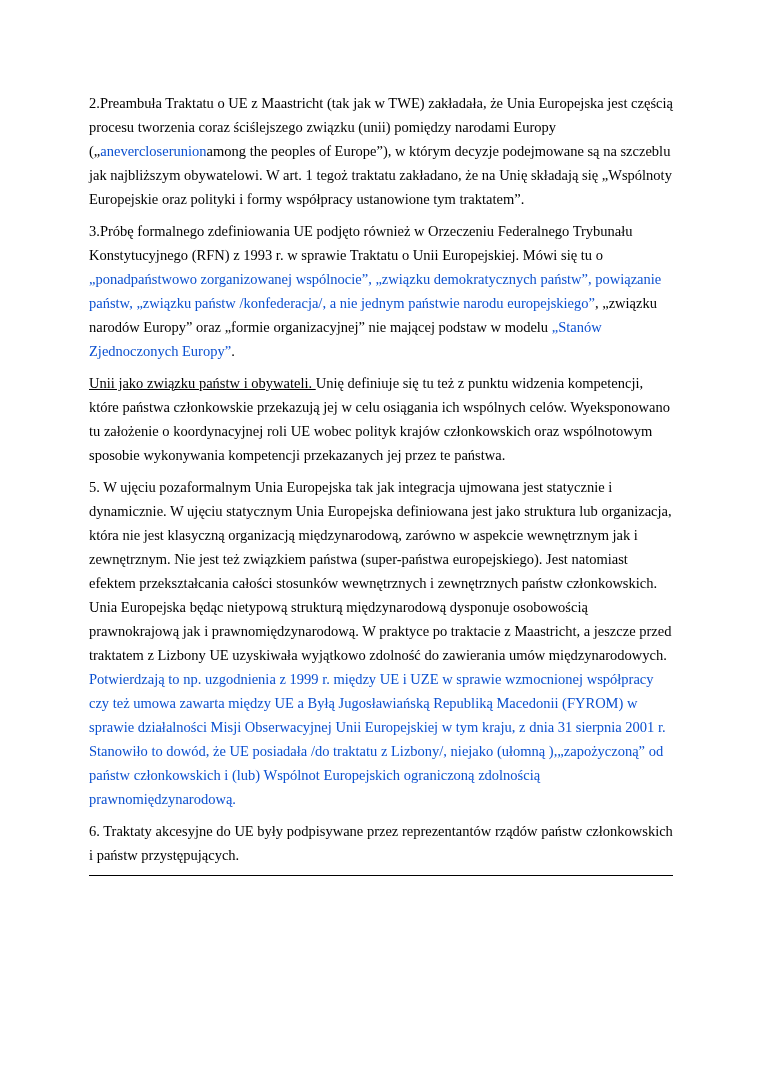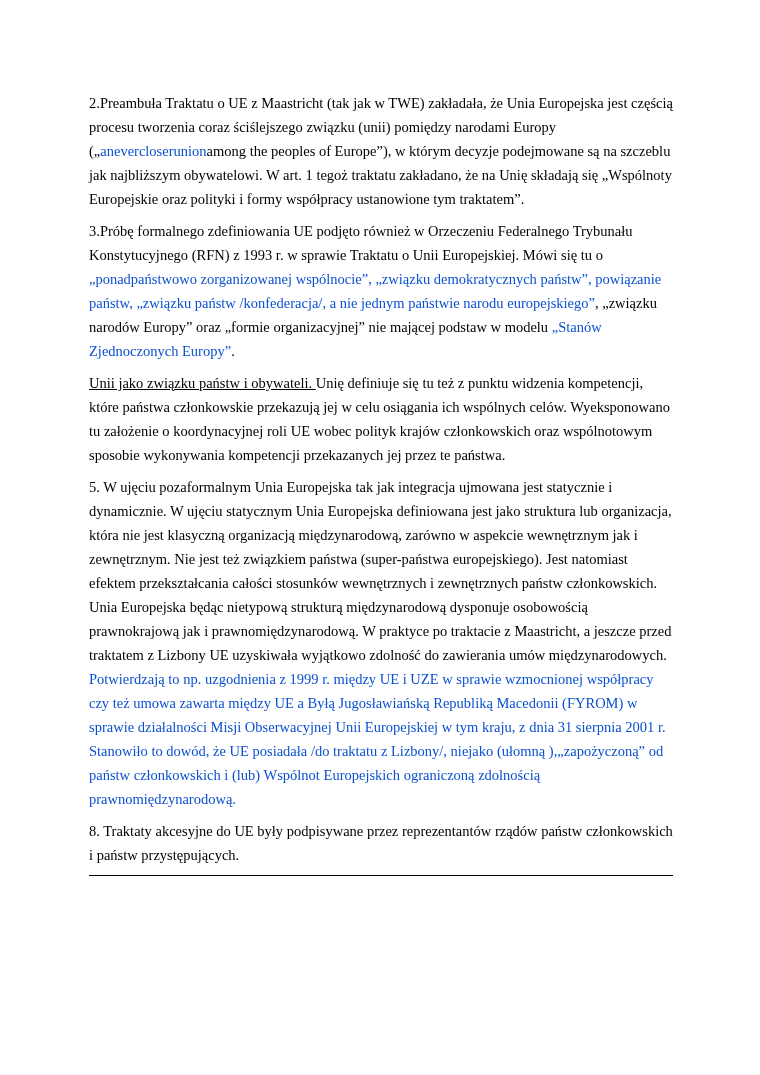--- a/index.html
+++ b/index.html
@@ -59,17 +59,17 @@
 </head>
 <body>
 
 <div class="page">
   <div class="content">
     <div>
         <p class="para"><span class="run run-normal">2.Preambuła Traktatu o UE z Maastricht (tak jak w TWE) zakładała, że Unia Europejska jest częścią procesu tworzenia coraz ściślejszego związku (unii) pomiędzy narodami Europy</span><br><span class="run run-normal">(„</span><span class="run run-link">anevercloserunion</span><span class="run run-normal">among the peoples of Europe”), w którym decyzje podejmowane są na szczeblu jak najbliższym obywatelowi. W art. 1 tegoż traktatu zakładano, że na Unię składają się „Wspólnoty Europejskie oraz polityki i formy współpracy ustanowione tym traktatem”.</span></p>
         <p class="para"><span class="run run-normal">3.Próbę formalnego zdefiniowania UE podjęto również w Orzeczeniu Federalnego Trybunału Konstytucyjnego (RFN) z 1993 r. w sprawie Traktatu o Unii Europejskiej. Mówi się tu o </span><span class="run run-link">„ponadpaństwowo zorganizowanej wspólnocie”, „związku demokratycznych państw”, powiązanie państw, „związku państw /konfederacja/, a nie jednym państwie narodu europejskiego”</span><span class="run run-normal">, „związku narodów Europy” oraz „formie organizacyjnej” nie mającej podstaw w modelu </span><span class="run run-link">„Stanów Zjednoczonych Europy”</span><span class="run run-normal">.</span></p>
         <p class="para"><span class="run run-underline">Unii jako związku państw i obywateli. </span><span class="run run-normal">Unię definiuje się tu też z punktu widzenia kompetencji, które państwa członkowskie przekazują jej w celu osiągania ich wspólnych celów. Wyeksponowano tu założenie o koordynacyjnej roli UE wobec polityk krajów członkowskich oraz wspólnotowym sposobie wykonywania kompetencji przekazanych jej przez te państwa.</span></p>
         <p class="para"><span class="run run-normal">5. W ujęciu pozaformalnym Unia Europejska tak jak integracja ujmowana jest statycznie i dynamicznie.  W ujęciu statycznym Unia Europejska definiowana jest jako struktura lub organizacja, która nie jest klasyczną organizacją międzynarodową, zarówno w aspekcie wewnętrznym jak i zewnętrznym. Nie jest też związkiem państwa (super-państwa europejskiego). Jest natomiast efektem przekształcania całości stosunków wewnętrznych i zewnętrznych państw członkowskich. Unia Europejska będąc nietypową strukturą międzynarodową dysponuje osobowością prawnokrajową jak i prawnomiędzynarodową. W praktyce po traktacie z Maastricht, a jeszcze przed traktatem z Lizbony UE uzyskiwała wyjątkowo zdolność do zawierania umów międzynarodowych. </span><span class="run run-link">Potwierdzają to np. uzgodnienia z 1999 r. między UE i UZE w sprawie wzmocnionej współpracy czy też umowa zawarta między UE a Byłą Jugosławiańską Republiką Macedonii (FYROM) w sprawie działalności Misji Obserwacyjnej Unii Europejskiej w tym kraju, z dnia 31 sierpnia 2001 r. Stanowiło to dowód, że UE posiadała /do traktatu z Lizbony/, niejako (ułomną ),„zapożyczoną” od państw członkowskich i  (lub) Wspólnot Europejskich ograniczoną zdolnością prawnomiędzynarodową.</span></p>
-        <p class="para"><span class="run run-normal">8. Traktaty akcesyjne do UE były podpisywane przez reprezentantów rządów państw członkowskich i państw przystępujących.</span></p>
+        <p class="para"><span class="run run-normal">6. Traktaty akcesyjne do UE były podpisywane przez reprezentantów rządów państw członkowskich i państw przystępujących.</span></p>
       </div>
     <hr class="footnote-sep">
   </div>
 </div>
 
 </body></html>

